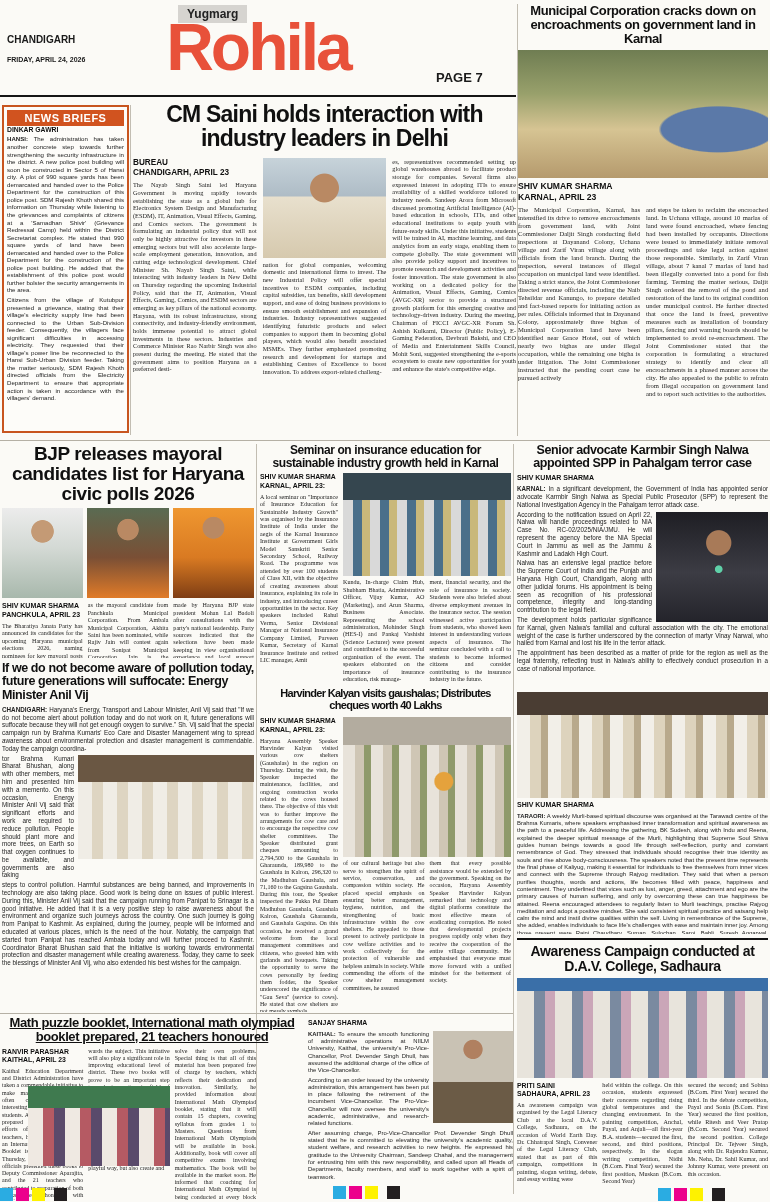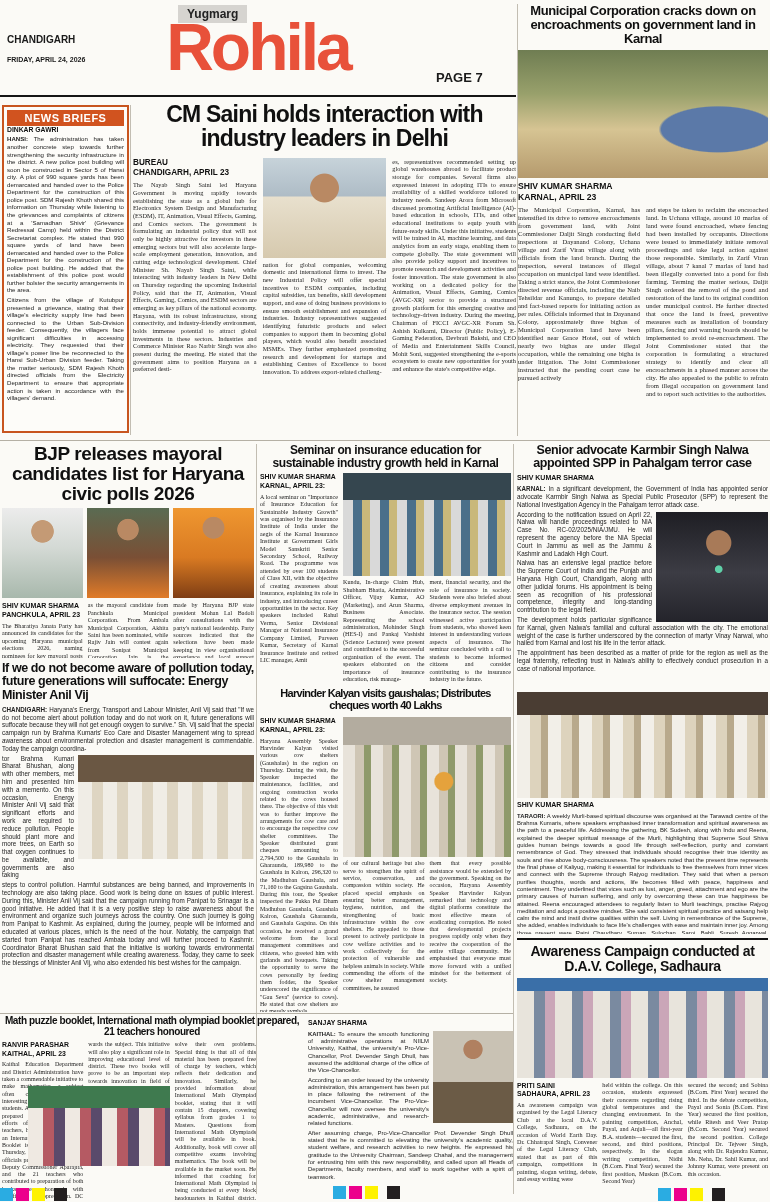--- a/index.html
+++ b/index.html
@@ -226,21 +226,21 @@
         <div class="bserif" style="font-size:6.1px;">An awareness campaign was organised by the Legal Literacy Club at the local D.A.V. College, Sadhaura, on the occasion of World Earth Day. Dr. Chhatrapal Singh, Convener of the Legal Literacy Club, stated that as part of this campaign, competitions in painting, slogan writing, debate, and essay writing were</div>
       </div>
       <div class="bserif" style="font-size:6.1px;">held within the college. On this occasion, students expressed their concerns regarding rising global temperatures and the changing environment. In the painting competition, Anchal, Payal, and Anjali—all first-year B.A. students—secured the first, second, and third positions, respectively. In the slogan writing competition, Nidhi (B.Com. Final Year) secured the first position, Muskan (B.Com. Second Year)</div>
       <div class="bserif" style="font-size:6.1px;">secured the second; and Sobina (B.Com. First Year) secured the third. In the debate competition, Payal and Sonia (B.Com. First Year) secured the first position, while Ritesh and Veer Pratap (B.Com. Second Year) secured the second position. College Principal Dr. Tejveer Singh, along with Dr. Rajendra Kumar, Ms. Neha, Dr. Sahil Kumar, and Johnny Kumar, were present on this occasion.</div>
     </div>
   </div>
 
   <div class="hrule" style="left:0;top:1013px;width:513px;"></div>
 
   <div class="sec" style="left:2px;top:1016px;width:300px;height:184px;">
-    <h2 class="hl" style="font-size:10px;">Math puzzle booklet, International math olympiad booklet prepared, 21 teachers honoured</h2>
+    <h2 class="hl" style="font-size:13px;text-decoration:underline;">Math puzzle booklet, International math olympiad booklet prepared, 21 teachers honoured</h2>
     <div class="cols" style="margin-top:4px;gap:5px;height:146px;width:254px;">
       <div>
         <div class="byl" style="font-size:6.9px;">
           <div>RANVIR PARASHAR</div>
           <div>KAITHAL, APRIL 23</div>
         </div>
         <div class="bserif" style="font-size:6px;">Kaithal Education Department and District Administration have taken a commendable initiative to make mathematics, a subject often considered difficult, interesting and simple for students. A Math Puzzle Booklet, prepared through collective efforts of government school teachers, has been prepared and an International Math Olympiad Booklet is being prepared. On Thursday, Education Department officials presented these books to Deputy Commissioner Aparajita, and the 21 teachers who contributed to preparation of both books were honored with certificates of appreciation. DC Aparajita commended teachers efforts, saying that this booklet will remove the fear of mathematics from students and motivate them to-</div>
       </div>
       <div class="bserif" style="font-size:6px;">wards the subject. This initiative will also play a significant role in improving educational level of district. These two books will prove to be an important step towards innovation in field of education. District Mathematics Specialist Chhatrapal provided detailed information about both books. He explained that Math Puzzle booklet presents mathematical principles from grades 1 to 12 through an engaging game like Sudoku. This method will allow students to not only understand mathematics in a playful way, but also create and</div>
       <div class="bserif" style="font-size:6px;">solve their own problems. Special thing is that all of this material has been prepared free of charge by teachers, which reflects their dedication and innovation. Similarly, he provided information about International Math Olympiad booklet, stating that it will contain 15 chapters, covering syllabus from grades 1 to Masters. Questions from International Math Olympiads will be available in book. Additionally, book will cover all competitive exams involving mathematics. The book will be available in the market soon. He informed that coaching for International Math Olympiad is being conducted at every block headquarters in Kaithal district. ADC Sushil Kumar, District Education Officer Subhash Kumar, Chief Minister Good Governance Associate Divyata Mehr and other concerned officers were present.</div>

